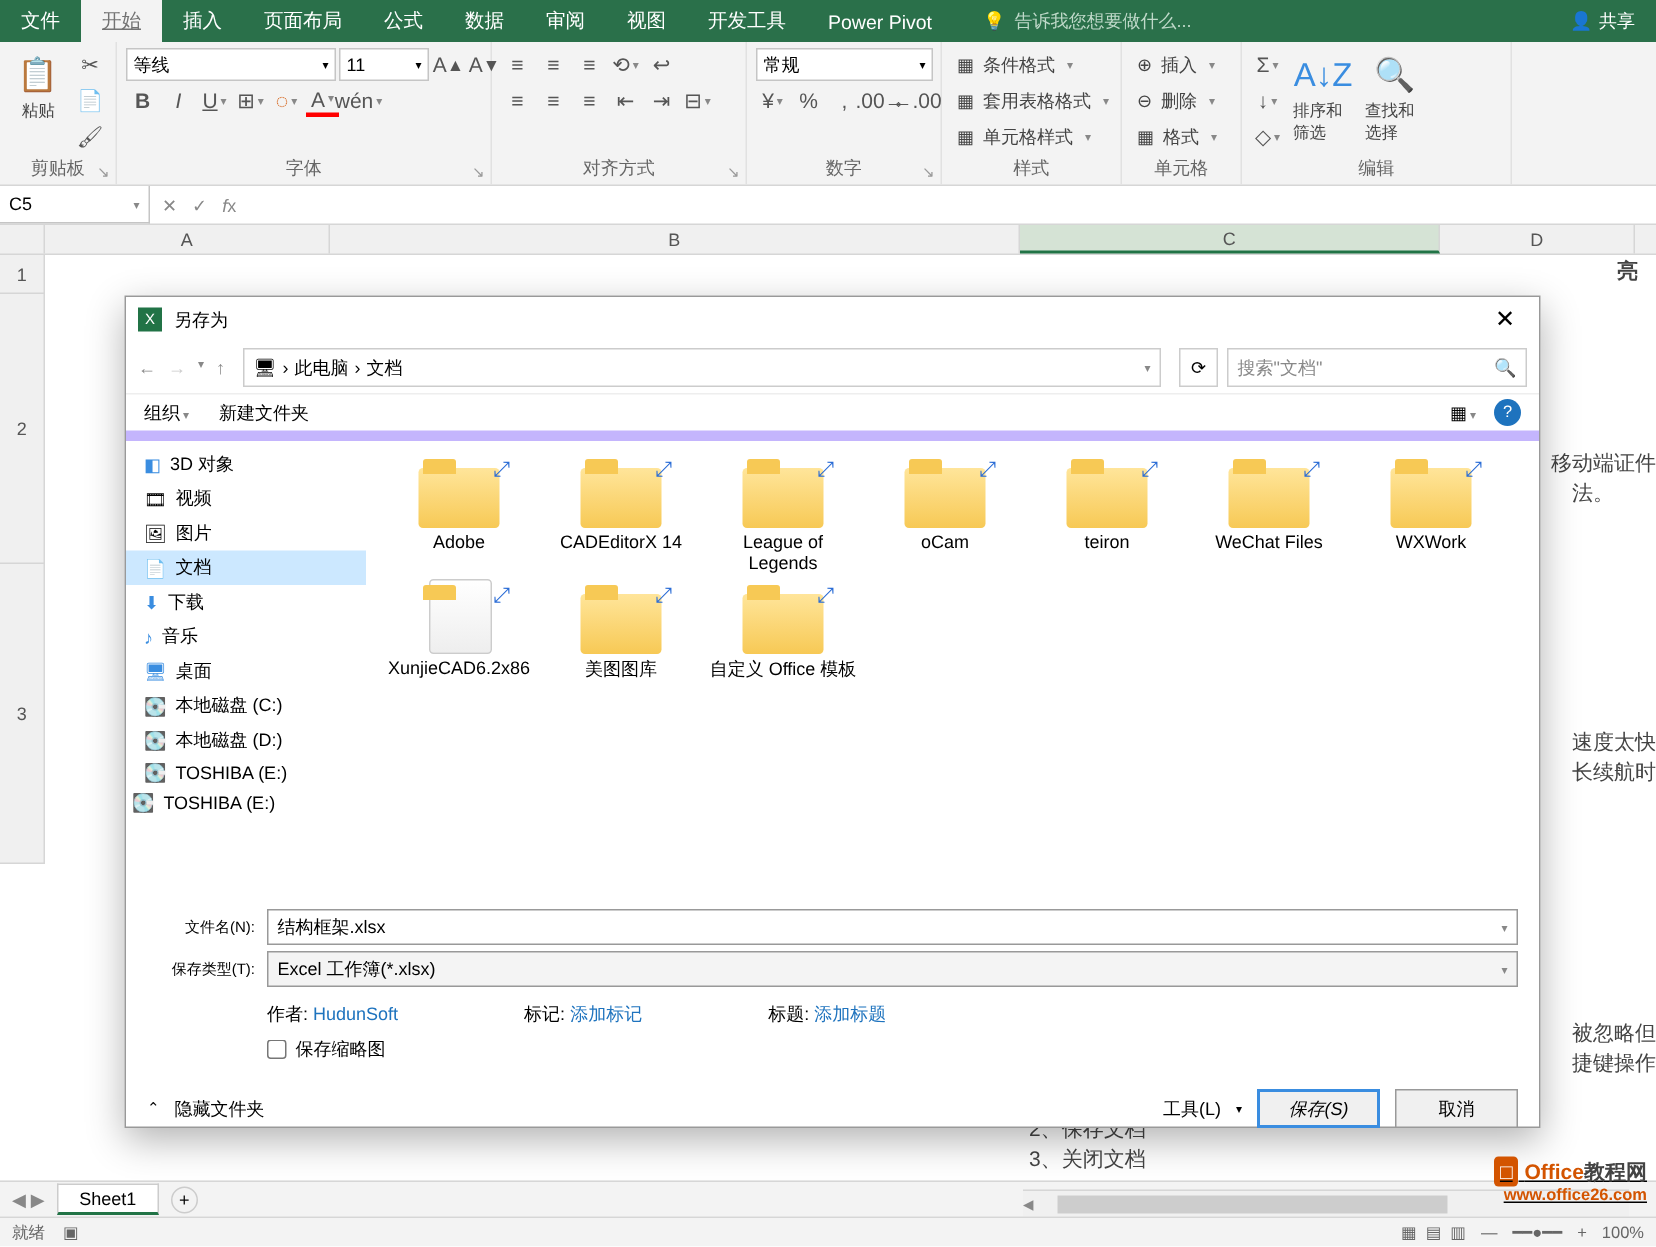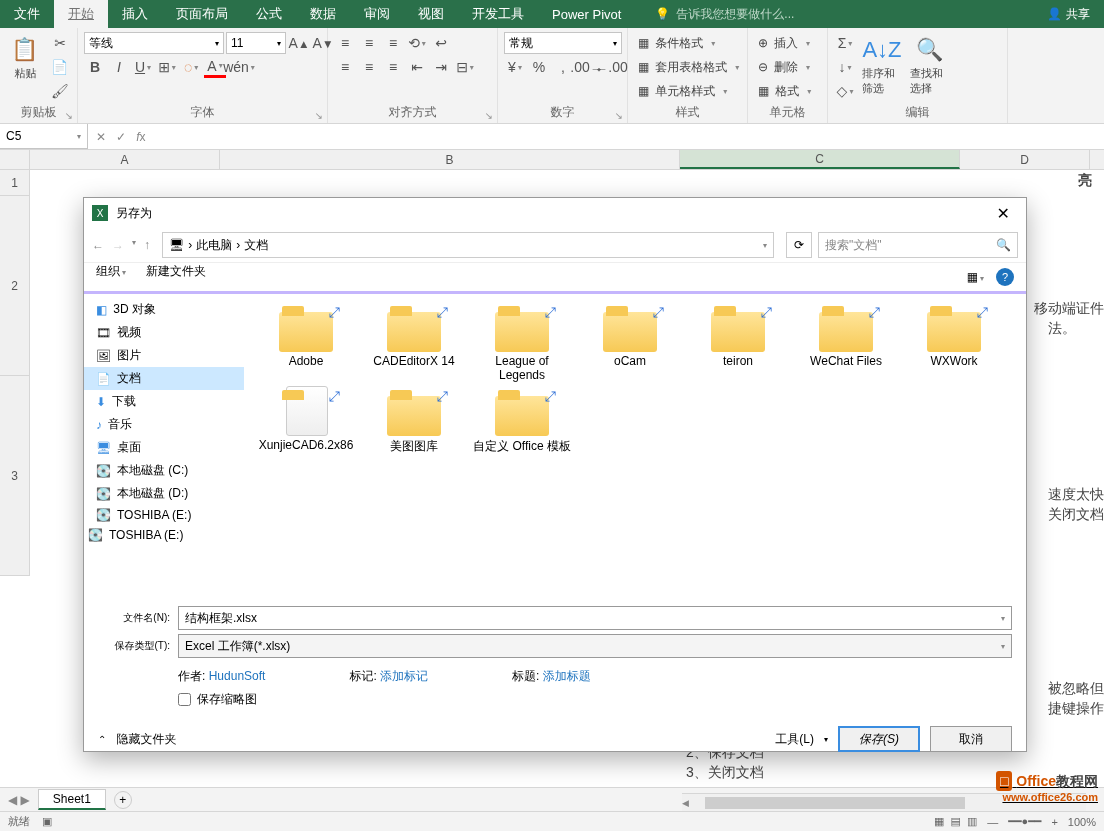--- a/index.html
+++ b/index.html
@@ -23,21 +23,21 @@
 .btn-large .ico { width: 32px; height: 32px; display: flex; align-items: center; justify-content: center; font-size: 22px; }
 .btn-small { width: 22px; height: 22px; display: flex; align-items: center; justify-content: center; color: #555; font-size: 14px; }
 .col { display: flex; flex-direction: column; gap: 2px; }
 .row { display: flex; align-items: center; gap: 2px; }
 .drop::after { content: "▾"; font-size: 8px; color: #888; margin-left: 2px; }
 .font-sel { height: 22px; border: 1px solid #c5c5c5; background: #fff; padding: 0 4px; font-size: 12px; display: flex; align-items: center; }
 .menu-item { display: flex; align-items: center; gap: 6px; height: 22px; padding: 0 4px; font-size: 12px; color: #444; white-space: nowrap; }
 
 
 .fbar-row { height: 26px; display: flex; align-items: stretch; border-bottom: 1px solid #d6d6d6; }
-.name-box { width: 88px; border: 1px solid #c5c5c5; border-top: none; border-left: none; display: flex; align-items: center; padding: 0 6px; justify-content: center; }
+.name-box { width: 100px; border: 1px solid #c5c5c5; border-top: none; border-left: none; display: flex; align-items: center; padding: 0 6px; justify-content: center; }
 .fbar-btns { display: flex; align-items: center; padding: 0 8px; gap: 10px; color: #888; }
 .fbar { flex: 1; border: 1px solid #c5c5c5; border-top: none; border-right: none; padding: 0 6px; display: flex; align-items: center; }
 
 
 .sheet { position: relative; }
 .col-headers { height: 20px; display: flex; background: #f0f0f0; border-bottom: 1px solid #d6d6d6; }
 .corner { width: 30px; border-right: 1px solid #d6d6d6; }
 .col-h { border-right: 1px solid #d6d6d6; display: flex; align-items: center; justify-content: center; color: #555; }
 .col-h.sel { background: #d5e3d5; border-bottom: 2px solid #217346; }
 .row-h { width: 30px; border-right: 1px solid #d6d6d6; border-bottom: 1px solid #d6d6d6; display: flex; align-items: center; justify-content: center; background: #f0f0f0; color: #555; }
@@ -48,21 +48,21 @@
 
 
 .dialog { position: absolute; left: 83px; top: 197px; width: 944px; height: 555px; background: #fff; border: 1px solid #999; box-shadow: 0 8px 24px rgba(0,0,0,0.3); }
 .dlg-title { height: 30px; display: flex; align-items: center; padding: 0 8px; gap: 8px; }
 .dlg-title .x { margin-left: auto; font-size: 16px; padding: 0 8px; cursor: pointer; }
 .dlg-nav { height: 34px; display: flex; align-items: center; padding: 0 8px; gap: 6px; }
 .dlg-nav .arrows { display: flex; gap: 8px; color: #888; }
 .breadcrumb { flex: 1; height: 26px; border: 1px solid #ccc; display: flex; align-items: center; padding: 0 6px; gap: 4px; margin: 0 6px; }
 .refresh { width: 26px; height: 26px; border: 1px solid #ccc; display: flex; align-items: center; justify-content: center; }
 .search { width: 200px; height: 26px; border: 1px solid #ccc; display: flex; align-items: center; padding: 0 6px; color: #888; }
-.dlg-toolbar { height: 32px; border-top: 1px solid #eee; border-bottom: 3px solid #c4b5fd; display: flex; padding: 0 12px; gap: 20px; }
+.dlg-toolbar { height: 32px; border-top: 1px solid #eee; border-bottom: 7px solid #c4b5fd; display: flex; align-items: center; padding: 0 12px; gap: 20px; }
 .dlg-toolbar .right { margin-left: auto; display: flex; align-items: center; gap: 12px; }
 .help-ico { width: 18px; height: 18px; border-radius: 50%; background: #1e73be; color: #fff; display: flex; align-items: center; justify-content: center; font-size: 11px; }
 .dlg-body { display: flex; height: 300px; }
 .nav-pane { width: 160px; overflow-y: auto; padding: 4px 0; }
 .nav-item { display: flex; align-items: center; gap: 6px; padding: 3px 12px; font-size: 12px; }
 .nav-item.sel { background: #cce8ff; }
 .files-pane { flex: 1; padding: 8px; display: flex; flex-wrap: wrap; align-content: flex-start; gap: 0; }
 .file-item { width: 108px; display: flex; flex-direction: column; align-items: center; text-align: center; font-size: 12px; padding: 4px; }
 .folder-ico { width: 60px; height: 48px; position: relative; }
 .folder-ico::before { content: ""; position: absolute; width: 54px; height: 40px; background: linear-gradient(#ffe59a,#f7c955); border-radius: 3px; bottom: 2px; left: 3px; }
@@ -289,21 +289,21 @@
     <div class="row-headers">
       <div class="row-h" style="height:26px">1</div>
       <div class="row-h" style="height:180px">2</div>
       <div class="row-h" style="height:200px">3</div>
     </div>
     <div class="cells">
       <div class="visible-text" style="right:12px;top:2px;font-weight:bold">亮</div>
       <div class="visible-text" style="right:0;top:130px">移动端证件</div>
       <div class="visible-text" style="right:28px;top:150px">法。</div>
       <div class="visible-text" style="right:0;top:316px">速度太快</div>
-      <div class="visible-text" style="right:0;top:336px">关闭文档</div>
+      <div class="visible-text" style="right:0;top:336px">长续航时</div>
       <div class="visible-text" style="right:0;top:510px">被忽略但</div>
       <div class="visible-text" style="right:0;top:530px">捷键操作</div>
       <div class="visible-text" style="left:656px;top:574px">2、保存文档</div>
       <div class="visible-text" style="left:656px;top:594px">3、关闭文档</div>
     </div>
   </div>
 </div>
 
 <div class="dialog">
   <div class="dlg-title">

